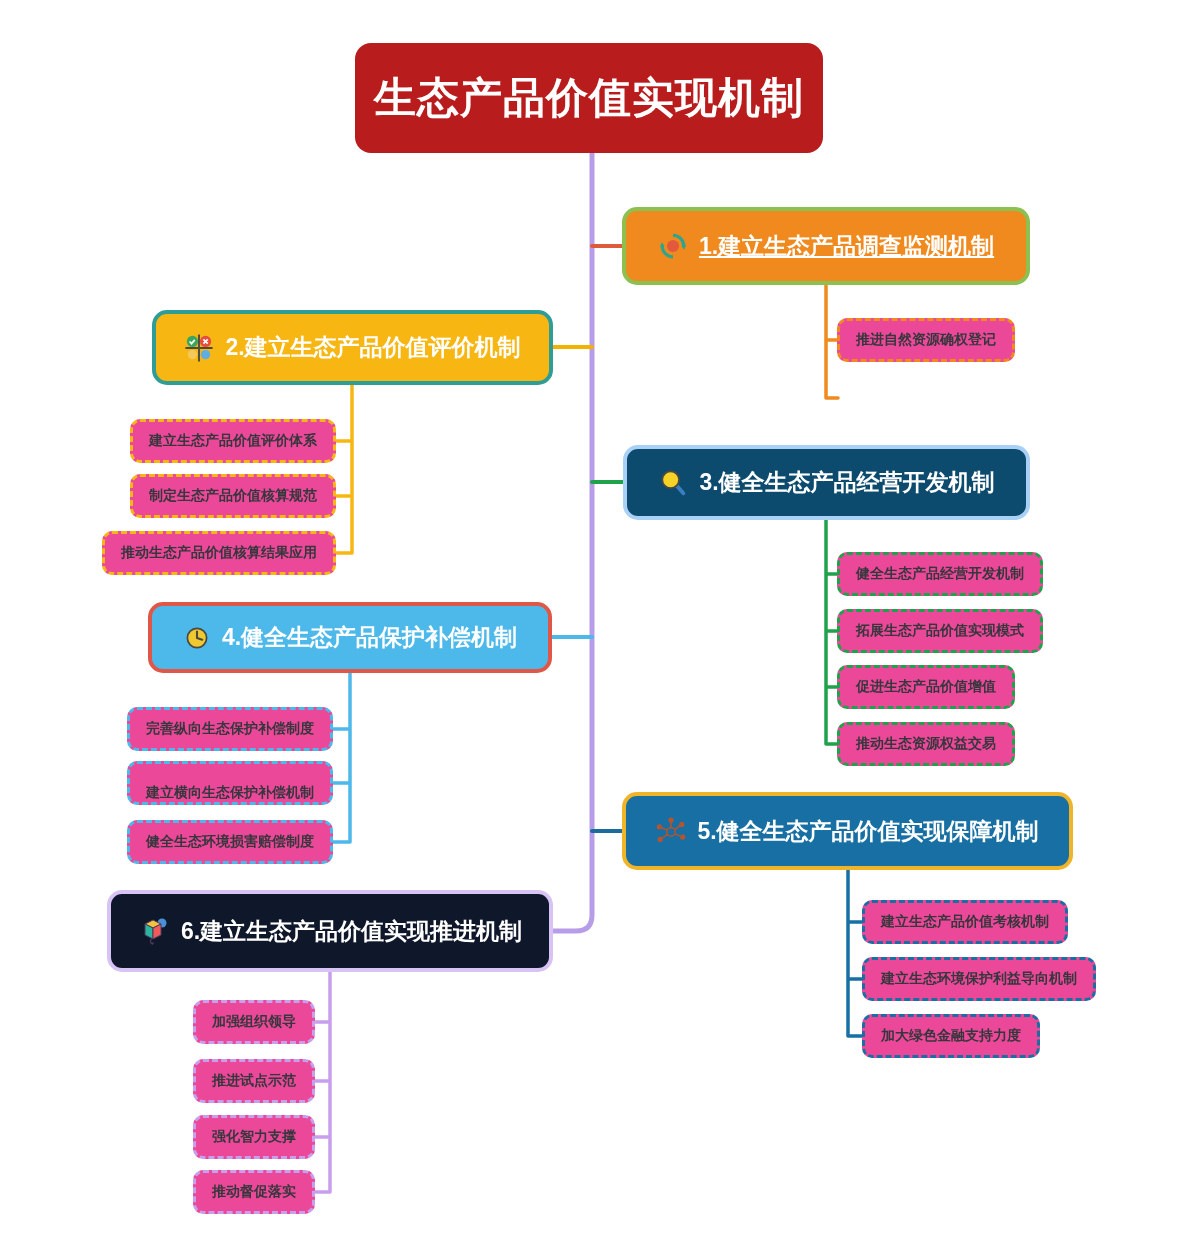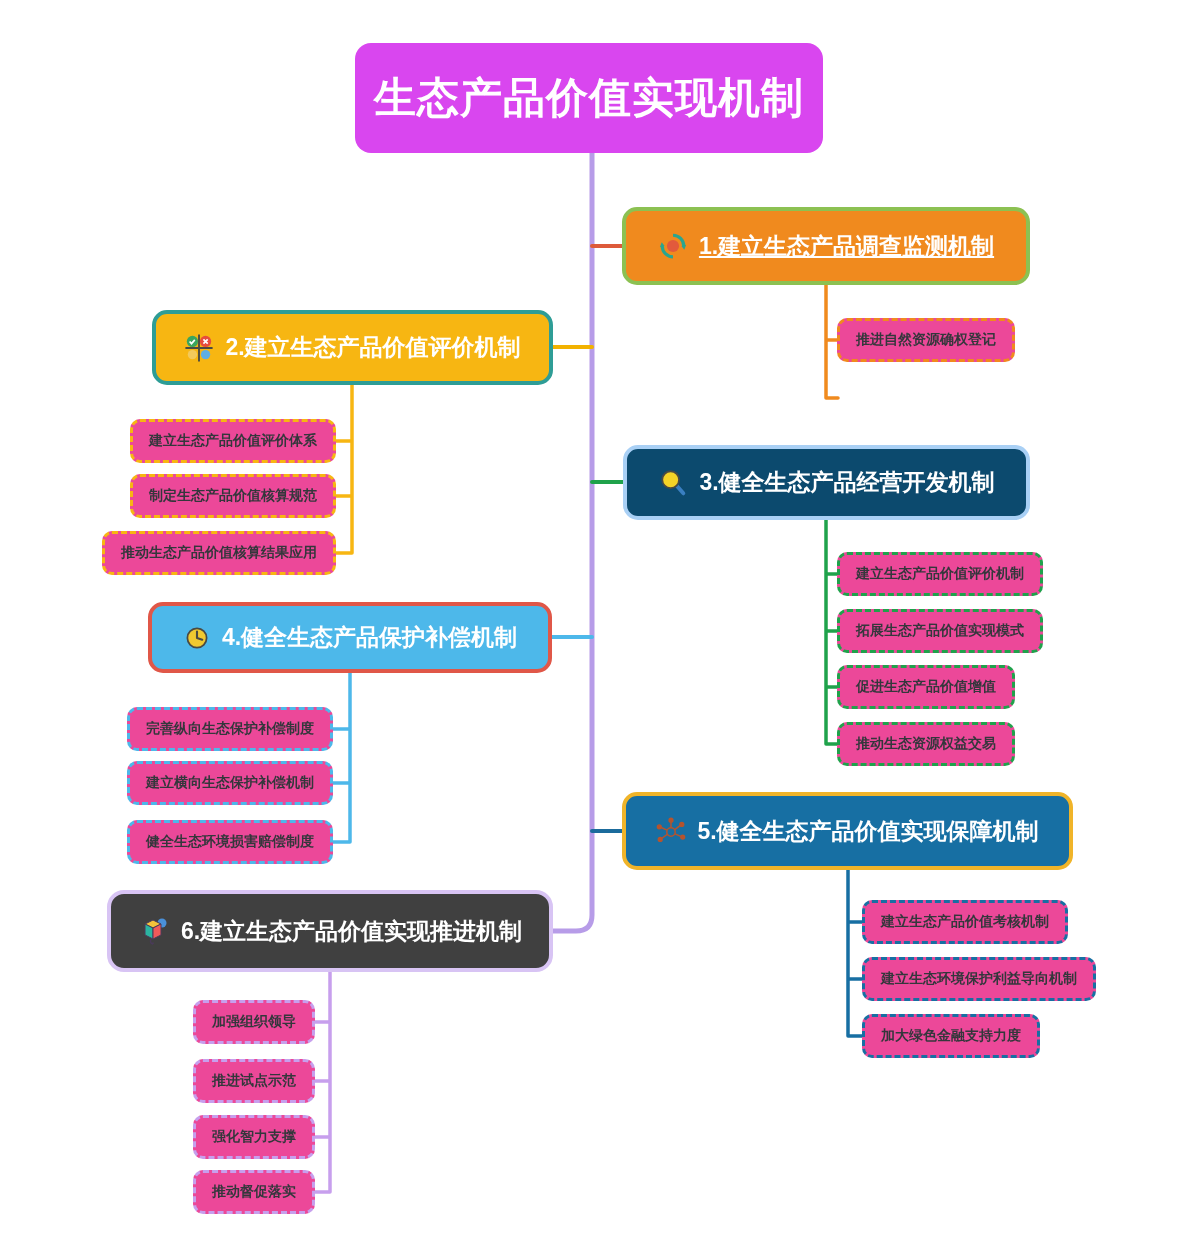--- a/index.html
+++ b/index.html
@@ -51,21 +51,21 @@
     <path class="link" d="M552,637 H592" style="stroke: rgb(77, 184, 234);"></path>
     <path class="link" d="M592,831 H622" style="stroke: rgb(27, 107, 156);"></path>
     <path class="trunk" d="M826,285 V398 M826,340 H838 M826,398 H838" style="stroke: rgb(240, 138, 30);"></path>
     <path class="trunk" d="M352,385 V553 M352,441 H336 M352,496 H336 M352,553 H336" style="stroke: rgb(247, 182, 18);"></path>
     <path class="trunk" d="M826,520 V744 M826,574 H838 M826,631 H838 M826,687 H838 M826,744 H838" style="stroke: rgb(31, 162, 75);"></path>
     <path class="trunk" d="M350,673 V842 M350,729 H333 M350,783 H333 M350,842 H333" style="stroke: rgb(77, 184, 234);"></path>
     <path class="trunk" d="M848,870 V1036 M848,922 H863 M848,979 H863 M848,1036 H863" style="stroke: rgb(23, 111, 163);"></path>
     <path class="trunk" d="M330,972 V1192 M330,1022 H315 M330,1081 H315 M330,1137 H315 M330,1192 H315" style="stroke: rgb(199, 159, 237);"></path>
   </svg>
 
-  <div class="root-node" style="background: #d946ef;">
+  <div class="root-node" style="background: #b91c1c;">
     <span>生态产品价值实现机制</span>
   </div>
 
   <div class="branch-node b1" style="background: rgb(240, 138, 30); border-color: rgb(140, 193, 82);">
     <span class="bicon">
       <svg width="30" height="30" viewBox="0 0 32 32">
         <circle cx="16" cy="16" r="6.5" fill="#E25A3C"></circle>
         <path d="M16,4.5 a11.5,11.5 0 0 1 11.5,11.5" fill="none" stroke="#2BA58F" stroke-width="3.4"></path>
         <path d="M16,27.5 a11.5,11.5 0 0 1 -11.5,-11.5" fill="none" stroke="#2BA58F" stroke-width="3.4"></path>
         <path d="M25,16 l5,-1 -2,5 z" fill="#2BA58F"></path>
@@ -105,21 +105,21 @@
   <div class="branch-node b3" style="background: #0c4a6e; border-color: rgb(169, 208, 245);">
     <span class="bicon">
       <svg width="30" height="30" viewBox="0 0 32 32">
         <line x1="20" y1="19" x2="27" y2="27" stroke="#3A7FC1" stroke-width="4.2" stroke-linecap="round"></line>
         <circle cx="13.5" cy="12.5" r="9" fill="#F5D327" stroke="#4A4A43" stroke-width="2"></circle>
       </svg>
     </span>
     <span>3.健全生态产品经营开发机制</span>
   </div>
   <div class="child-node" style="left: 837px; top: 552px; border-color: rgb(31, 162, 75);">
-    <span>建立生态产品价值评价机制</span>
+    <span>健全生态产品经营开发机制</span>
   </div>
   <div class="child-node" style="left: 837px; top: 609px; border-color: rgb(31, 162, 75); text-align: center;">
     <span>拓展生态产品价值实现模式</span>
   </div>
   <div class="child-node" style="left: 837px; top: 665px; border-color: rgb(31, 162, 75);">
     <span>促进生态产品价值增值</span>
   </div>
   <div class="child-node" style="left: 837px; top: 722px; border-color: rgb(31, 162, 75);">
     <span>推动生态资源权益交易</span>
   </div>
@@ -129,21 +129,21 @@
       <svg width="28" height="28" viewBox="0 0 32 32">
         <circle cx="16" cy="16" r="11" fill="#F0C930" stroke="#4A4A43" stroke-width="2"></circle>
         <path d="M16,16 V8.5 M16,16 L22,18" stroke="#4A4A43" stroke-width="2.4" stroke-linecap="round"></path>
       </svg>
     </span>
     <span>4.健全生态产品保护补偿机制</span>
   </div>
   <div class="child-node" style="right: 867px; top: 707px; border-color: rgb(77, 184, 234);">
     <span>完善纵向生态保护补偿制度</span>
   </div>
-  <div class="child-node" style="right: 867px; top: 761px; border-color: rgb(77, 184, 234);">
+  <div class="child-node" style="right: 867px; top: 761px; border-color: rgb(77, 184, 234); align-items: flex-end;">
     <span>建立横向生态保护补偿机制</span>
   </div>
   <div class="child-node" style="right: 867px; top: 820px; border-color: rgb(77, 184, 234);">
     <span>健全生态环境损害赔偿制度</span>
   </div>
 
   <div class="branch-node b5" style="background: rgb(23, 111, 163); border-color: rgb(240, 180, 41);">
     <span class="bicon">
       <svg width="30" height="30" viewBox="0 0 32 32">
         <g stroke="#B5542E" stroke-width="1.6" fill="none">
@@ -166,21 +166,21 @@
   <div class="child-node" style="left: 862px; top: 900px; border-color: rgb(23, 111, 163);">
     <span>建立生态产品价值考核机制</span>
   </div>
   <div class="child-node" style="left: 862px; top: 957px; border-color: rgb(23, 111, 163);">
     <span>建立生态环境保护利益导向机制</span>
   </div>
   <div class="child-node" style="left: 862px; top: 1014px; border-color: rgb(23, 111, 163);">
     <span>加大绿色金融支持力度</span>
   </div>
 
-  <div class="branch-node b6" style="background: #404040; border-color: rgb(216, 196, 244); border-radius: 17px;">
+  <div class="branch-node b6" style="background: #0f172a; border-color: rgb(216, 196, 244);">
     <span class="bicon">
       <svg width="32" height="32" viewBox="0 0 32 32">
         <circle cx="24" cy="8" r="4.5" fill="#4A90D9"></circle>
         <polygon points="15,5 23,9 15,13 7,9" fill="#F5C33B" stroke="#4A3A5A" stroke-width="1"></polygon>
         <polygon points="7,9 15,13 15,24 7,20" fill="#2BB5A0" stroke="#4A3A5A" stroke-width="1"></polygon>
         <polygon points="15,13 23,9 23,20 15,24" fill="#F05A5A" stroke="#4A3A5A" stroke-width="1"></polygon>
         <path d="M13,24 q-1.5,4 1.5,5 l1,-1.5" fill="none" stroke="#4A3A5A" stroke-width="1.4"></path>
       </svg>
     </span>
     <span>6.建立生态产品价值实现推进机制</span>

